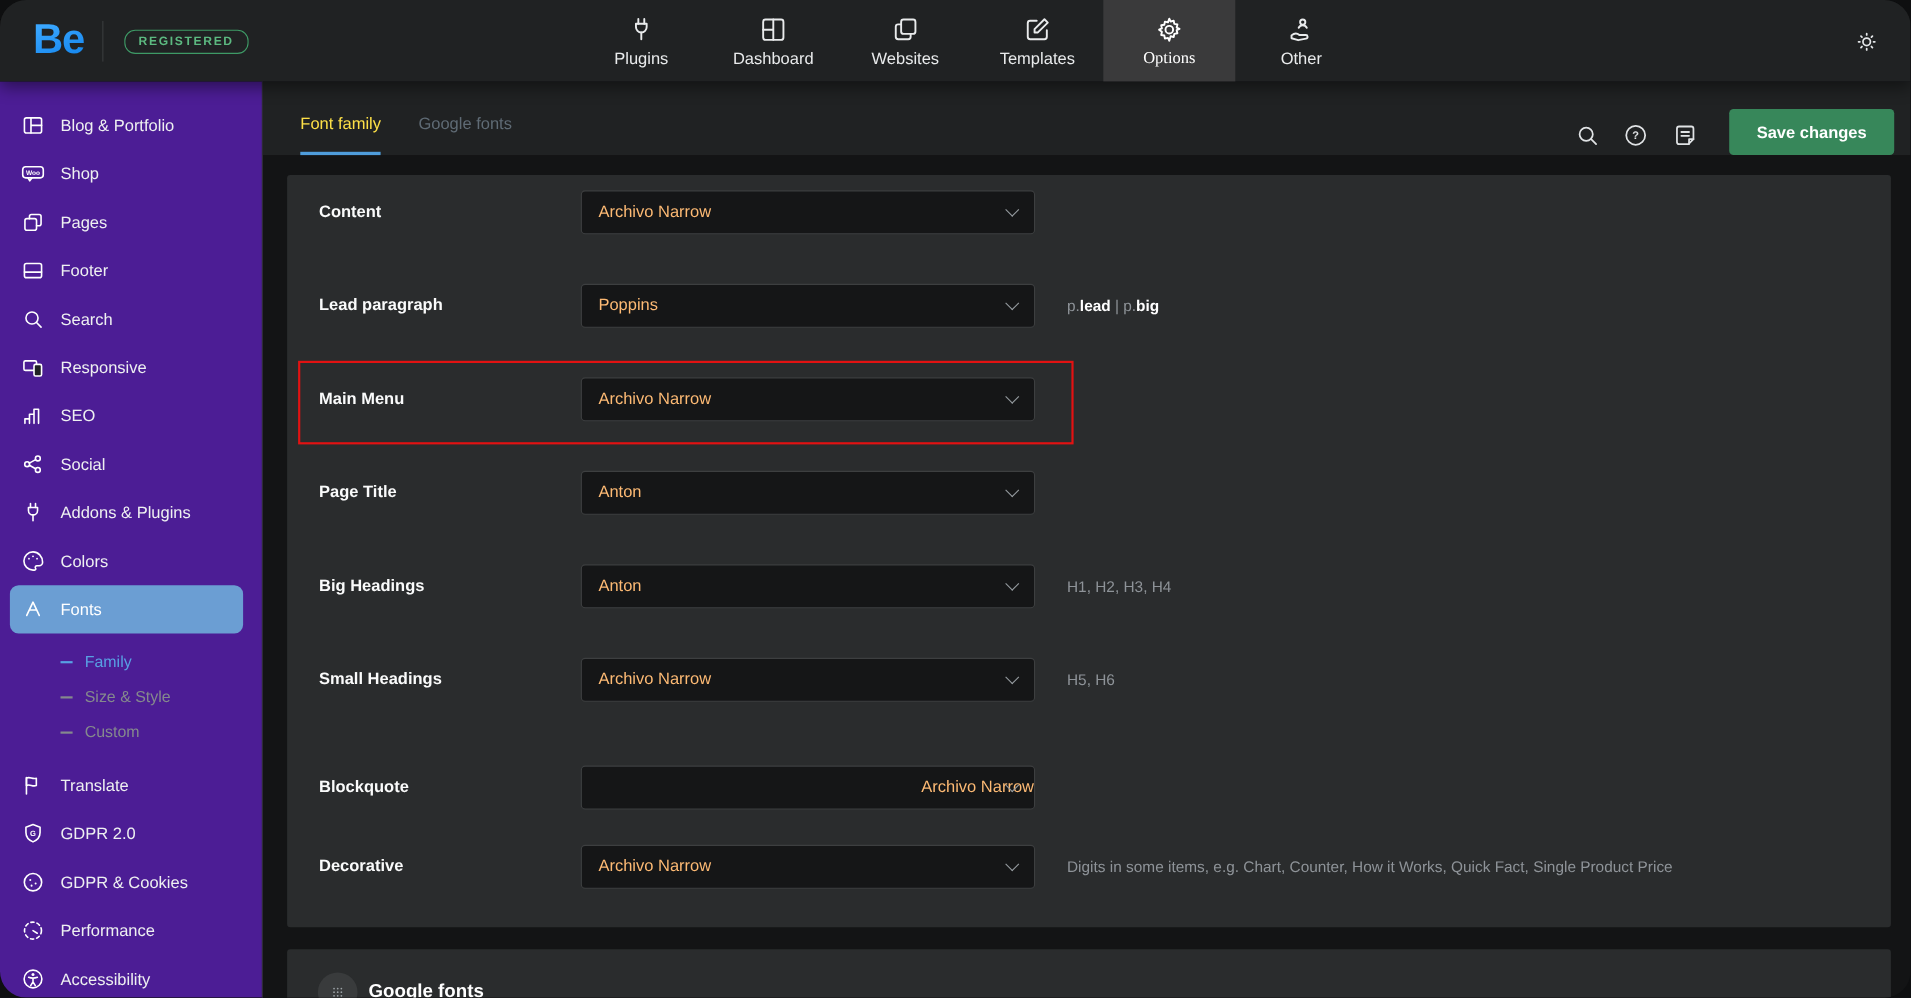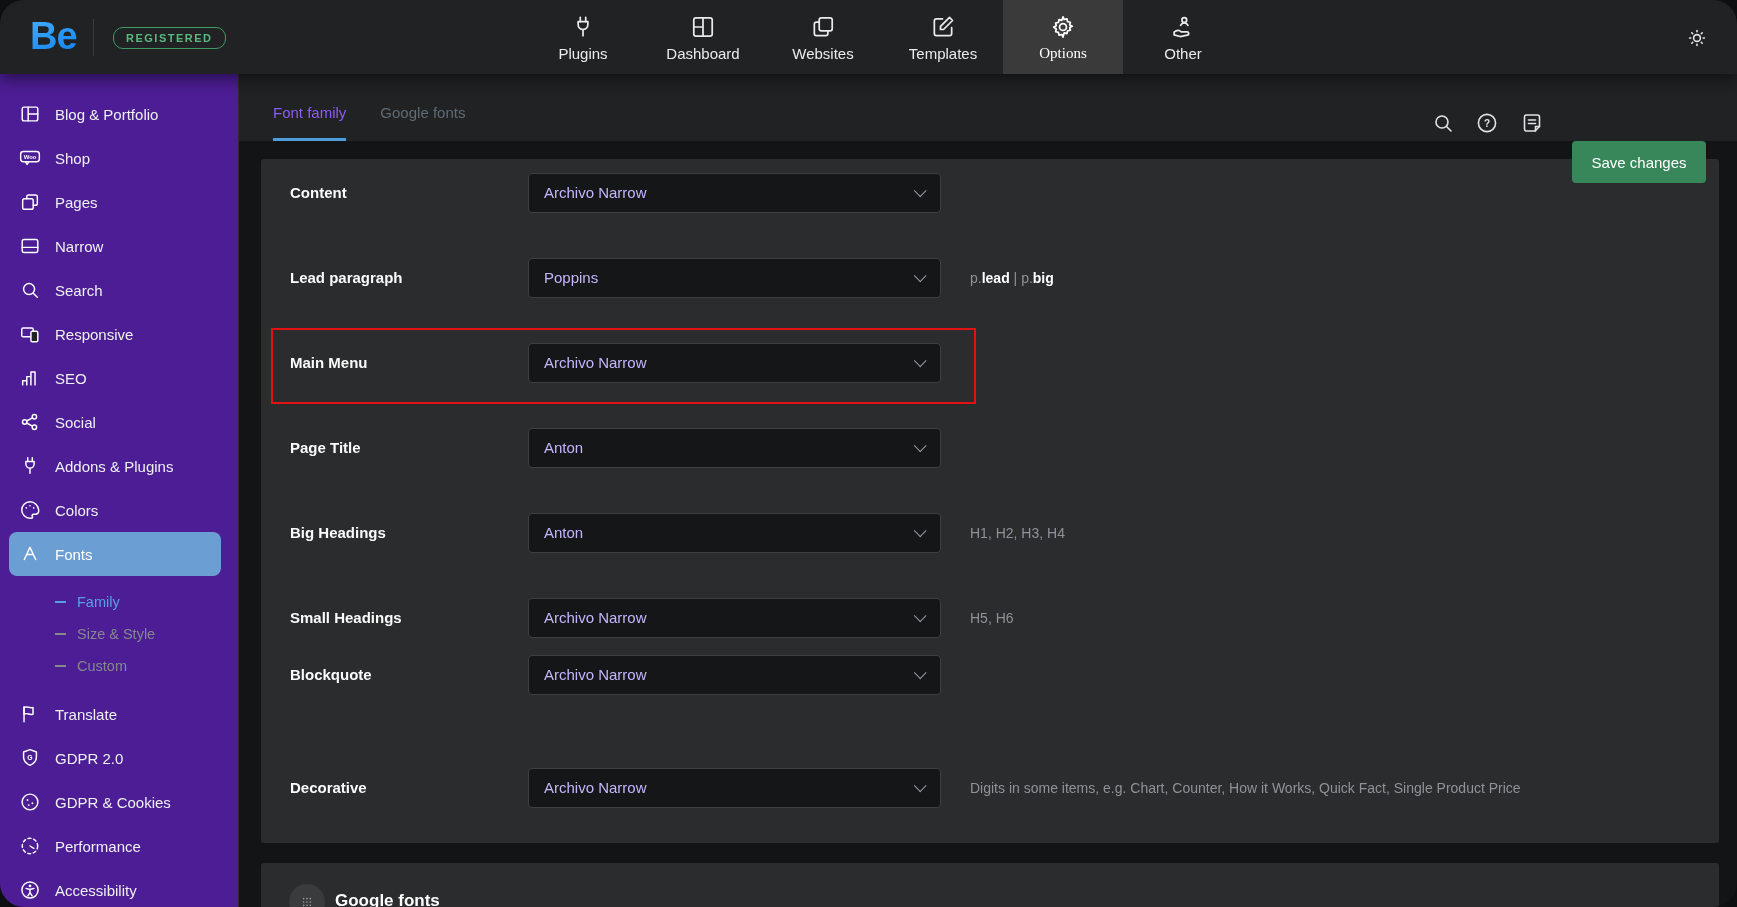--- a/index.html
+++ b/index.html
@@ -40,36 +40,36 @@
   .sub-item { height:32px; display:flex; align-items:center; padding-left:55px; font-size:14.5px;
               color:#85898d; cursor:pointer; }
   .sub-item .dash { width:11px; height:2px; background:currentColor; margin-right:11px; }
   .sub-item.active { color:#58a0e3; }
 
   
   .toolbar { position:absolute; left:239px; top:74px; right:0; height:67px; background:#202223; z-index:1; }
   .tabs { position:absolute; left:34px; top:0; height:100%; display:flex; gap:34px; }
   .tab { height:100%; display:flex; align-items:center; padding-top:12px; font-size:15px; color:#5f6b75;
          border-bottom:3px solid transparent; cursor:pointer; }
-  .tab.active { color:#8b5cf6; border-bottom-color:#4f9ddb;justify-content:center; }
+  .tab.active { color:#fde047; border-bottom-color:#4f9ddb;justify-content:center; }
   .tb-icon { position:absolute; top:37px; width:24px; height:24px; color:#e0e3e5; cursor:pointer; }
   .tb-icon svg { width:24px; height:24px; display:block; }
   .tb-icon.i0 { left:1192px; } .tb-icon.i1 { left:1236px; } .tb-icon.i2 { left:1281px; }
-  .save-btn { position:absolute; left:1333px; top:25px; width:134px; height:42px; background:#37875a;
-              border:none; border-radius:4px; color:#fff; font-size:15px; font-weight:normal;
-              font-family:"Liberation Sans",sans-serif; cursor:pointer;margin-top:42px; }
+  .save-btn { position:absolute; left:1333px; top:25px; width:150px; height:42px; background:#37875a;
+              border:none; border-radius:4px; color:#fff; font-size:15px; font-weight:bold;
+              font-family:"Liberation Sans",sans-serif; cursor:pointer; }
 
   
   .card { position:absolute; left:261px; top:159px; width:1458px; height:684px; background:#2a2c2d;
           border-radius:3px; }
   .row { position:absolute; left:0; right:0; height:40px; }
   .row-label { position:absolute; left:29px; top:0; line-height:40px; font-size:15px; font-weight:bold;
                color:#fafbfb; }
   .row-select { position:absolute; left:267px; top:0; width:413px; height:40px; background:#151617;
-                border:1px solid #3d3f40; border-radius:4px; color:#c4b5fd; font-size:15px;
+                border:1px solid #3d3f40; border-radius:4px; color:#fdba74; font-size:15px;
                 line-height:38px; padding-left:15px; cursor:pointer; }
   .chevron { position:absolute; right:16px; top:13px; width:9px; height:9px;
              border-right:1.6px solid #979da1; border-bottom:1.6px solid #979da1;
              transform:rotate(45deg) translateY(-1px); }
   .row-note { position:absolute; left:709px; top:0; line-height:40px; font-size:14px; color:#8e9398;
               white-space:nowrap; }
   .row-note .b { color:#ffffff; font-weight:bold; }
   .row.highlighted::before { content:""; position:absolute; left:10px; top:-15px; width:701px; height:72px;
               border:2px solid #e21212; pointer-events:none; }
 
@@ -188,21 +188,21 @@
           </span>
     <span class="s-label">Pages</span>
   </li>
         <li class="side-item">
     <span class="s-icon">
             <svg viewBox="0 0 24 24" fill="none" stroke="currentColor" stroke-width="1.6" stroke-linecap="round" stroke-linejoin="round">
               <rect x="3.5" y="5" width="17" height="14" rx="2"></rect>
               <path d="M3.5 13.5h17"></path>
             </svg>
           </span>
-    <span class="s-label">Narrow</span>
+    <span class="s-label">Footer</span>
   </li>
         <li class="side-item">
     <span class="s-icon">
             <svg viewBox="0 0 24 24" fill="none" stroke="currentColor" stroke-width="1.6" stroke-linecap="round" stroke-linejoin="round">
               <circle cx="11" cy="11" r="6"></circle>
               <path d="M15.5 15.5L20 20"></path>
             </svg>
           </span>
     <span class="s-label">Search</span>
   </li>
@@ -400,21 +400,21 @@
     <div class="row-note"><span>H1, H2, H3, H4</span></div>
   </div>
       <div class="row" style="top: 439px;">
     <div class="row-label">Small Headings</div>
     <div class="row-select">
       <span class="sel-value">Archivo Narrow</span>
       <span class="chevron"></span>
     </div>
     <div class="row-note"><span>H5, H6</span></div>
   </div>
-      <div class="row" style="top: 496px;">
+      <div class="row" style="top: 537px; text-align: right;">
     <div class="row-label">Blockquote</div>
     <div class="row-select">
       <span class="sel-value">Archivo Narrow</span>
       <span class="chevron"></span>
     </div>
     <div class="row-note"></div>
   </div>
       <div class="row" style="top: 609px;">
     <div class="row-label">Decorative</div>
     <div class="row-select">

